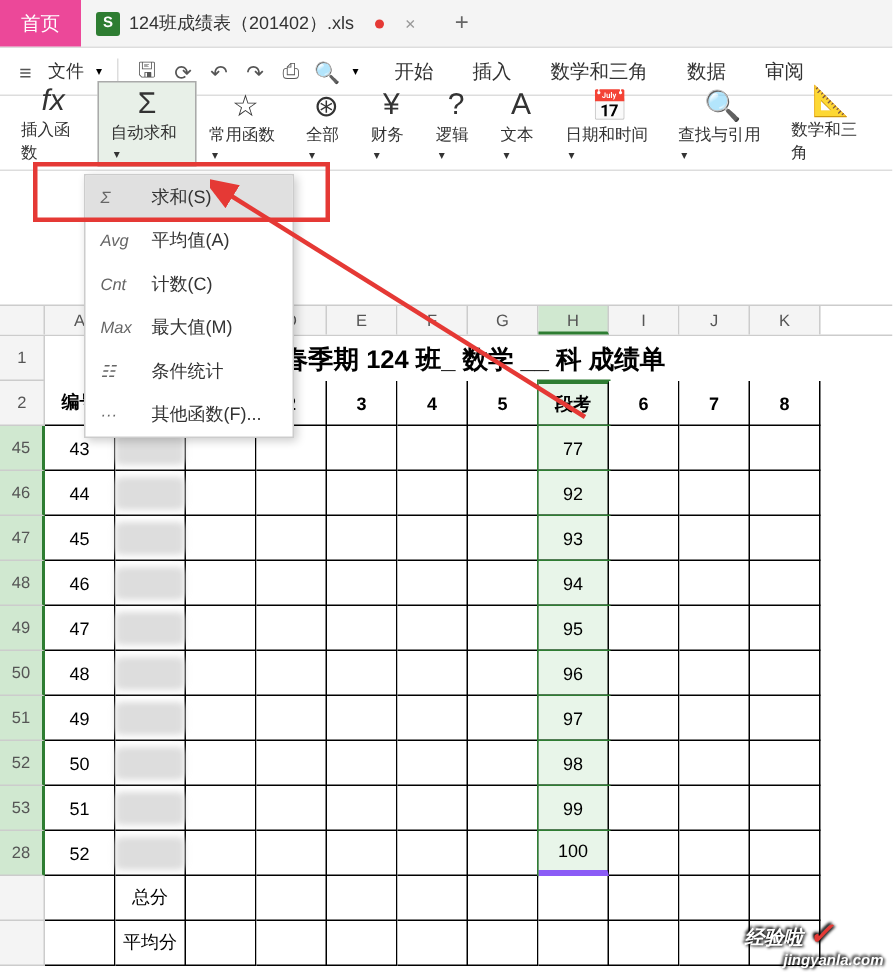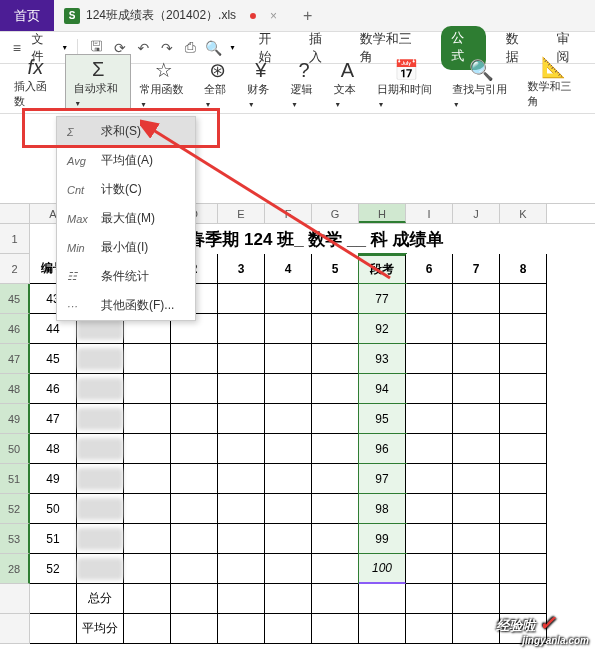--- a/index.html
+++ b/index.html
@@ -1,19 +1,19 @@
 <!DOCTYPE html>
 <html><head>
   <meta charset="utf-8">
   <style>
     * { margin: 0; padding: 0; box-sizing: border-box; font-family: "Microsoft YaHei", sans-serif; }
     body { width: 595px; height: 652px; background: #fff; overflow: hidden; position: relative; }
     
     .tabs-bar { display: flex; align-items: center; height: 32px; background: #f4f4f4; border-bottom: 1px solid #ddd; }
-    .tab-home { background: #4c1d95; color: #fff; padding: 6px 14px; font-size: 13px; height: 100%; display: flex; align-items: center; }
+    .tab-home { background: #ec4899; color: #fff; padding: 6px 14px; font-size: 13px; height: 100%; display: flex; align-items: center; }
     .tab-file { display: flex; align-items: center; padding: 0 10px; font-size: 12px; color: #333; gap: 6px; }
     .tab-file-icon { width: 16px; height: 16px; background: #2e7d32; color: #fff; display: inline-flex; align-items: center; justify-content: center; font-size: 10px; font-weight: bold; border-radius: 2px; }
     .tab-dot { width: 6px; height: 6px; background: #e53935; border-radius: 50%; margin-left: 8px; }
     .tab-close { margin-left: 8px; color: #999; cursor: pointer; }
     .tab-add { margin-left: 16px; color: #666; cursor: pointer; font-size: 16px; }
     
     .menu-bar { display: flex; align-items: center; height: 32px; border-bottom: 1px solid #ddd; padding: 0 8px; gap: 6px; }
     .menu-icon { width: 18px; height: 18px; display: inline-flex; align-items: center; justify-content: center; color: #555; font-size: 14px; }
     .menu-text { font-size: 12px; color: #333; }
     .menu-sep { width: 1px; height: 18px; background: #ddd; margin: 0 4px; }
@@ -47,21 +47,21 @@
     .col-h { width: 47px; text-align: center; font-size: 11px; background: #f4f4f4; border-right: 1px solid #ccc; line-height: 20px; color: #555; }
     .col-h.sel { background: #d0e8d0; border-bottom: 2px solid #2e7d32; }
     .row { display: flex; height: 30px; }
     .row-h { width: 30px; text-align: center; font-size: 11px; background: #f4f4f4; border-right: 1px solid #ccc; border-bottom: 1px solid #ccc; line-height: 30px; color: #555; }
     .row-h.sel { background: #d0e8d0; border-right: 2px solid #2e7d32; }
     .cell { width: 47px; border-right: 1px solid #000; border-bottom: 1px solid #000; font-size: 12px; display: flex; align-items: center; justify-content: center; background: #fff; }
     .title-merged { width: 517px; border-bottom: none; text-align: center; display: flex; align-items: center; justify-content: center; font-size: 17px; font-weight: bold; }
     .header-row .cell { font-weight: bold; background: #fff; }
     .cell.selected { background: #e8f5e9; outline: 1px solid #2e7d32; }
     .cell.sel-top { border-top: 2px solid #2e7d32; }
-    .cell.sel-bot { border-bottom: 2px solid #8b5cf6; font-style: italic; }
+    .cell.sel-bot { border-bottom: 4px solid #8b5cf6; }
     .blur-name { width: 47px; height: 22px; background: #ddd; border-radius: 4px; filter: blur(2px); }
     
     .watermark { position: absolute; bottom: 6px; right: 6px; font-size: 13px; font-style: italic; color: #fff; text-shadow: 1px 1px 2px #000, -1px -1px 2px #000; font-weight: bold; z-index: 10; }
     .watermark .check { color: #e53935; font-size: 20px; }
     .watermark .url { font-size: 10px; display: block; color: #fff; padding-left: 26px; }
   </style>
 </head>
 <body>
 
 <div class="tabs-bar">
@@ -84,21 +84,20 @@
   <span class="menu-icon">⟳</span>
   <span class="menu-icon">↶</span>
   <span class="menu-icon">↷</span>
   <span class="menu-icon">⎙</span>
   <span class="menu-icon">🔍</span>
   <span class="dropdown-arrow">▾</span>
   <div class="menu-tabs">
     <span class="menu-tab">开始</span>
     <span class="menu-tab">插入</span>
     <span class="menu-tab">数学和三角</span>
-    <span class="menu-tab active">公式</span>
     <span class="menu-tab">数据</span>
     <span class="menu-tab">审阅</span>
   </div>
 </div>
 
 <div class="toolbar">
   <div class="tool-group">
     <span class="icon">
         <i>fx</i>
       </span>
@@ -151,24 +150,20 @@
     <span class="di-icon">Avg</span>
     <span>平均值(A)</span>
   </div>
   <div class="dropdown-item">
     <span class="di-icon">Cnt</span>
     <span>计数(C)</span>
   </div>
   <div class="dropdown-item">
     <span class="di-icon">Max</span>
     <span>最大值(M)</span>
-  </div>
-  <div class="dropdown-item">
-    <span class="di-icon">Min</span>
-    <span>最小值(I)</span>
   </div>
   <div class="dropdown-item">
     <span class="di-icon">☷</span>
     <span>条件统计</span>
   </div>
   <div class="dropdown-item">
     <span class="di-icon">···</span>
     <span>其他函数(F)...</span>
   </div>
 </div>

